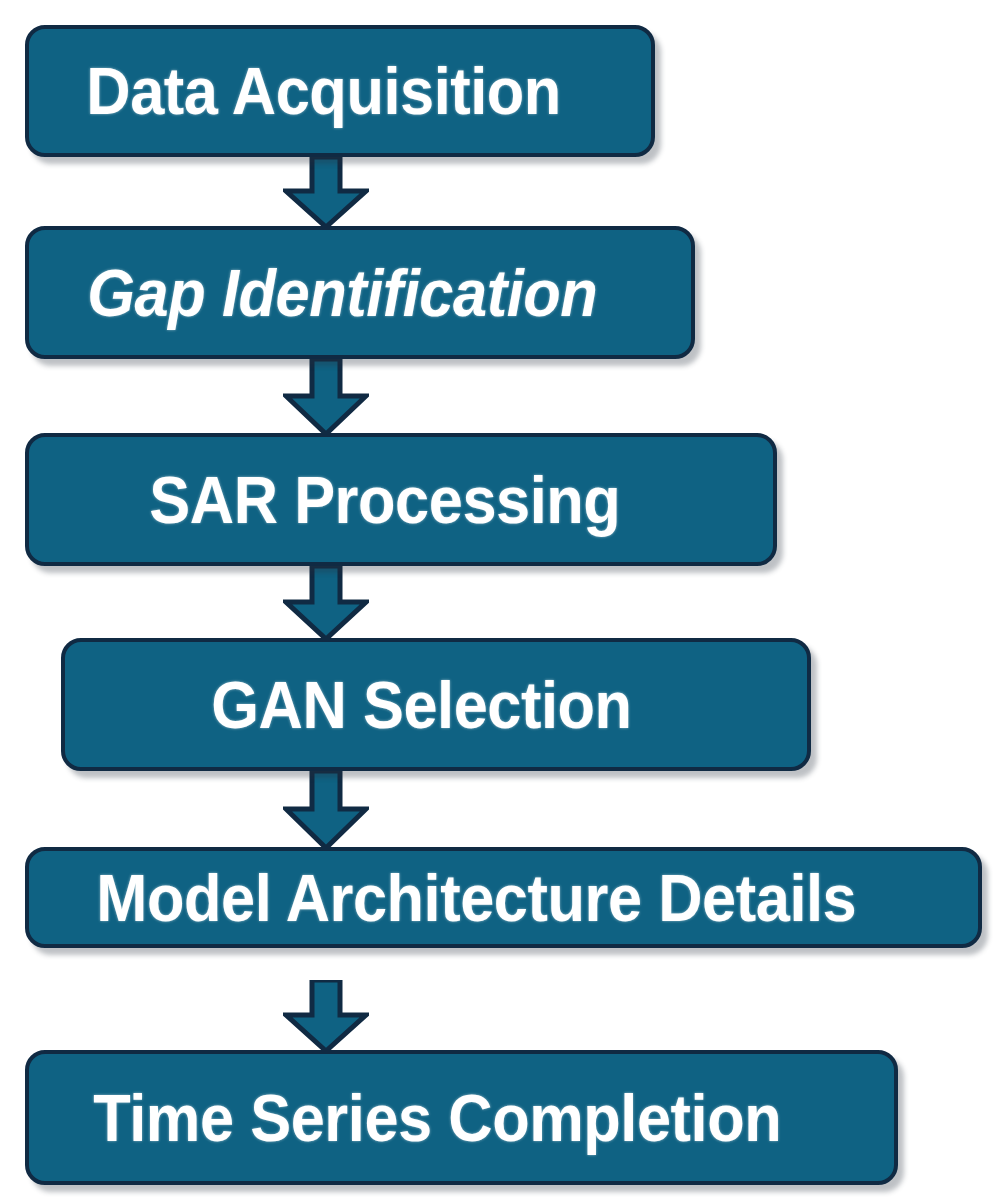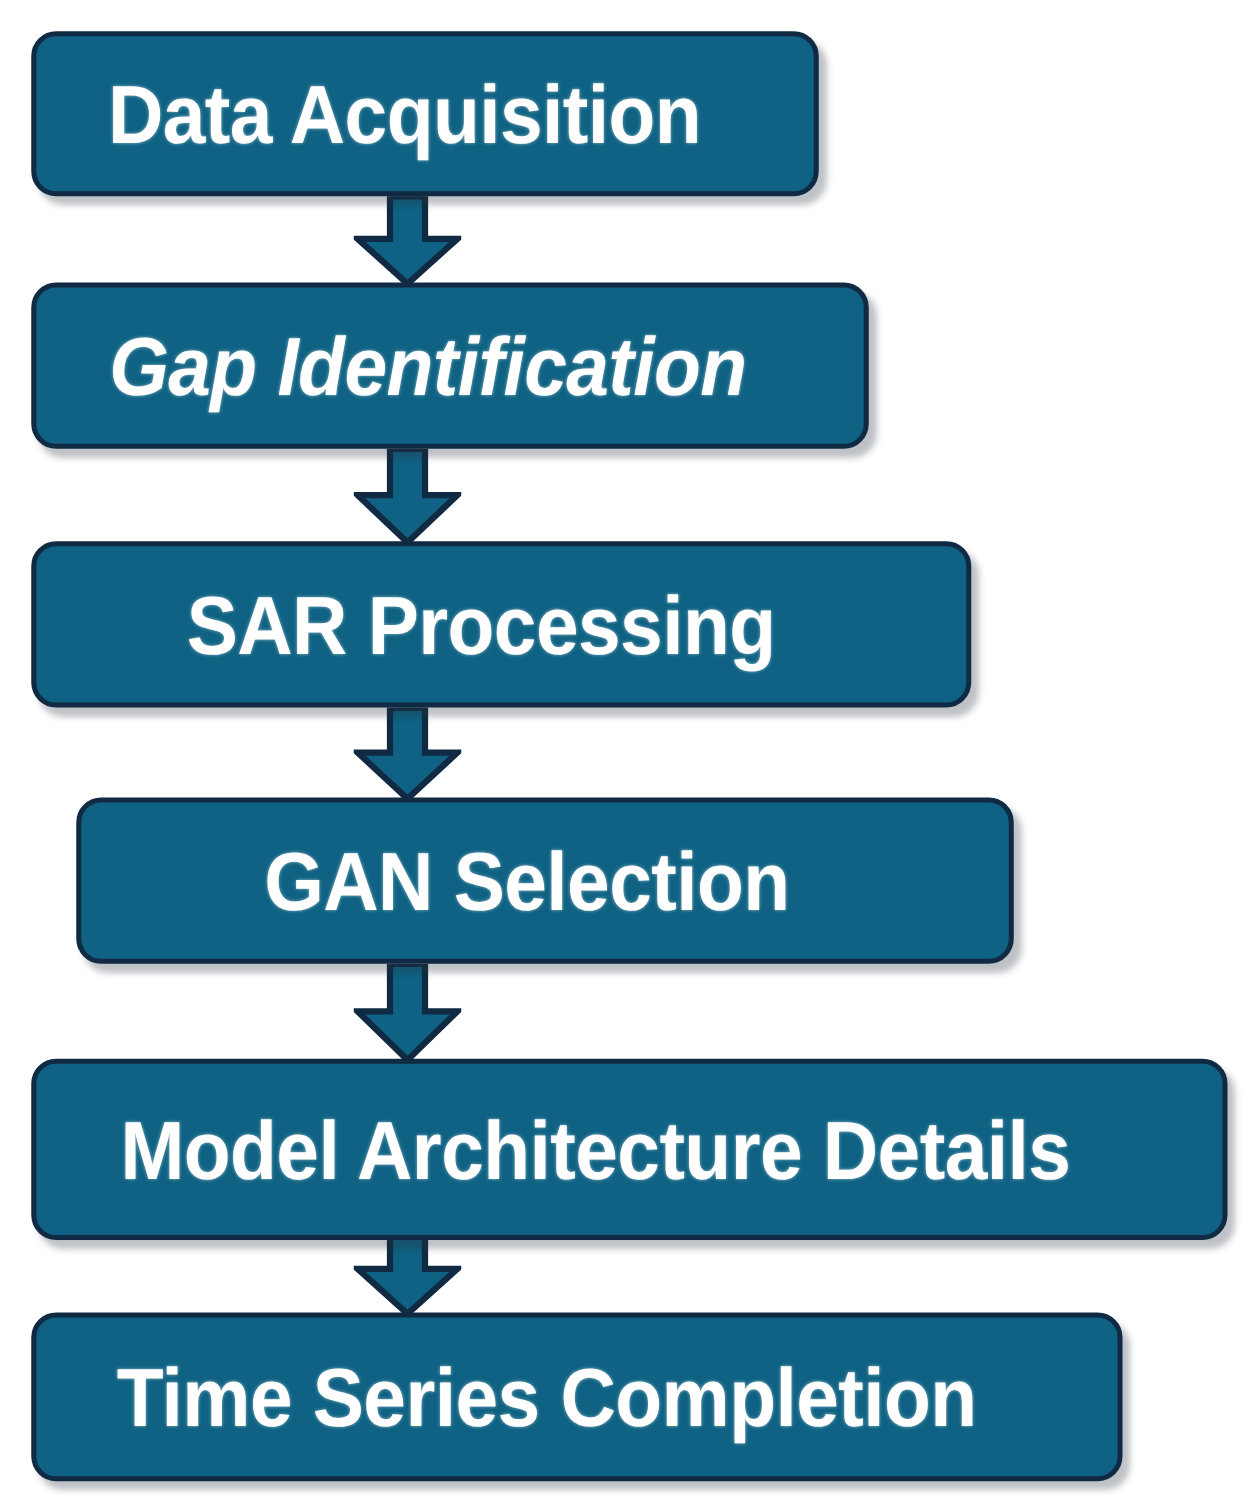--- a/index.html
+++ b/index.html
@@ -102,21 +102,21 @@
     </div>
 
     <div class="flow-node" id="node-2" style="left: 25px; top: 433px; width: 752px; height: 133px; background: rgb(15, 98, 131); border-color: rgb(16, 42, 67);">
       <span class="flow-node-label" style="color: rgb(255, 255, 255);">SAR Processing</span>
     </div>
 
     <div class="flow-node" id="node-3" style="left: 25px; top: 638px; width: 750px; height: 133px; background: rgb(15, 98, 131); border-color: rgb(16, 42, 67); margin-left: 36px;">
       <span class="flow-node-label" style="color: rgb(255, 255, 255);">GAN Selection</span>
     </div>
 
-    <div class="flow-node" id="node-4" style="left: 25px; top: 847px; width: 957px; height: 145px; background: rgb(15, 98, 131); border-color: rgb(16, 42, 67);">
+    <div class="flow-node" id="node-4" style="left: 25px; top: 847px; width: 957px; height: 101px; background: rgb(15, 98, 131); border-color: rgb(16, 42, 67);">
       <span class="flow-node-label" style="color: rgb(255, 255, 255);">Model Architecture Details</span>
     </div>
 
     <div class="flow-node" id="node-5" style="left: 25px; top: 1050px; width: 873px; height: 135px; background: rgb(15, 98, 131); border-color: rgb(16, 42, 67);">
       <span class="flow-node-label" style="color: rgb(255, 255, 255);">Time Series Completion</span>
     </div>
 
   </div>
 </div>
 

